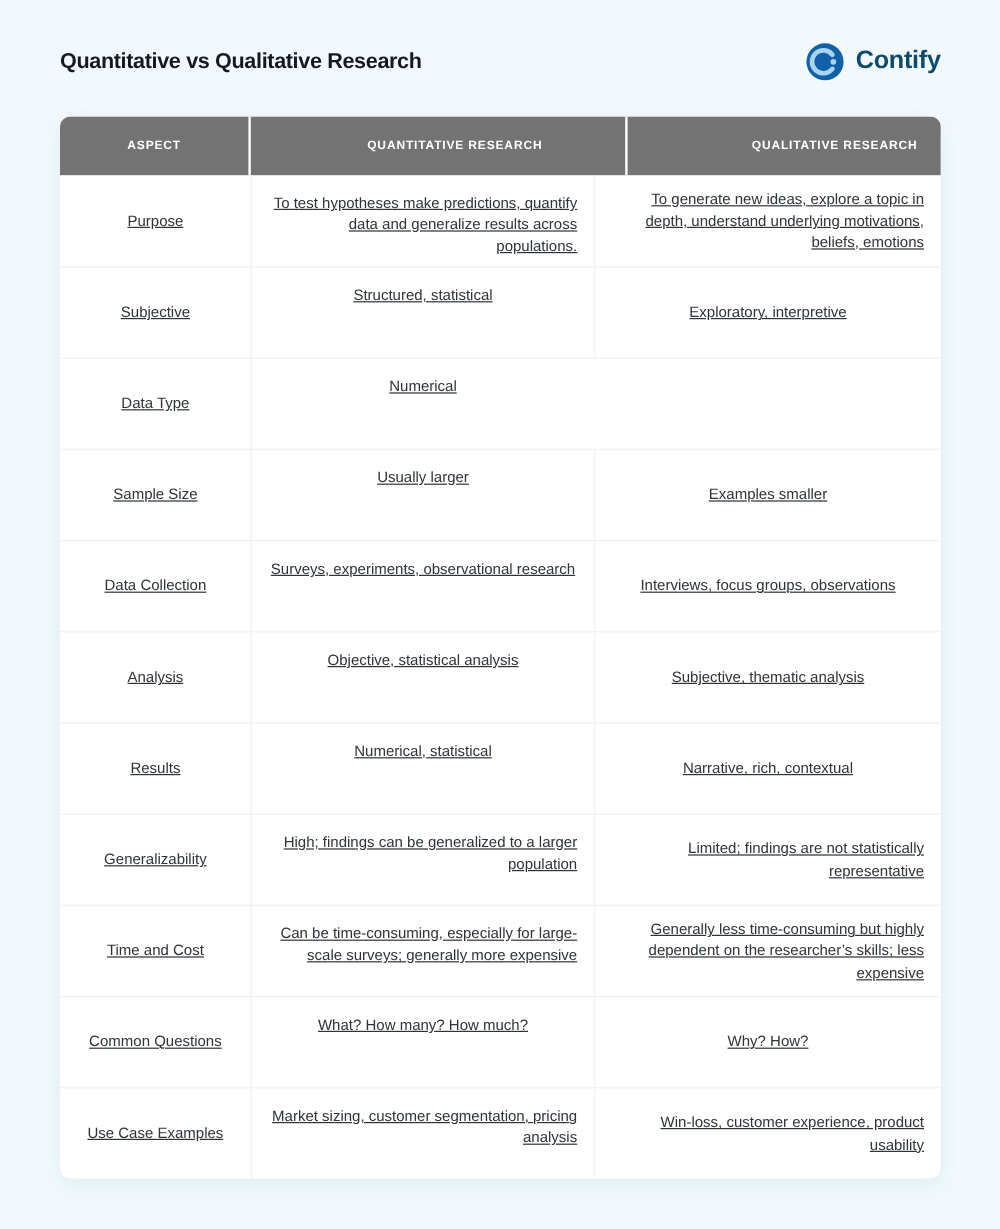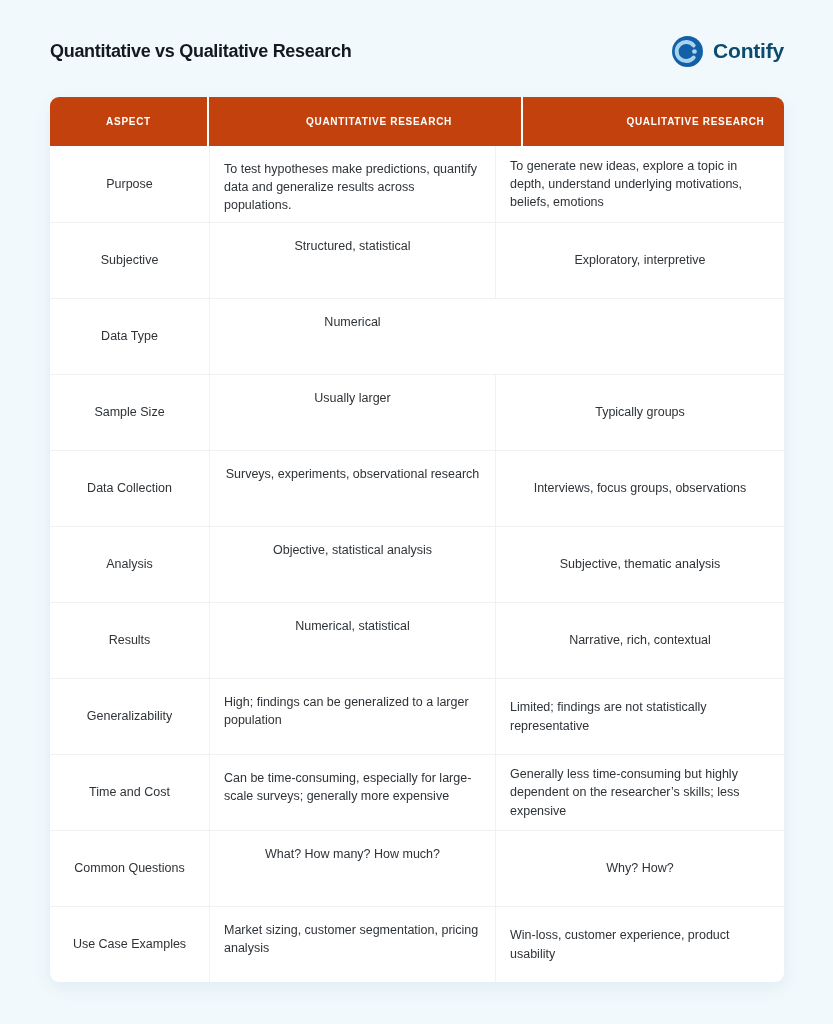--- a/index.html
+++ b/index.html
@@ -50,21 +50,21 @@
     left:50px; top:97px;
     width:734px;
     background:#ffffff;
     border-radius:9px;
     box-shadow:0 6px 18px rgba(30,80,120,0.07);
     overflow:hidden;
   }
   .t-row { display:flex; }
 
   .t-head {
-    background:#c2410c;
+    background:#737373;
     height:49px;
   }
   .t-head .t-cell {
     display:flex; align-items:center; justify-content:center;
     color:#ffffff;
     font-size:10px;
     font-weight:bold;
     letter-spacing:0.7px;
     text-transform:uppercase;
     text-align:center;
@@ -81,25 +81,26 @@
   }
   .col-aspect  { width:159px; }
   .col-quant   { width:286px; border-left:1px solid #f0f1f3; }
   .col-qual    { width:289px; border-left:1px solid #f0f1f3; }
   .t-head .col-quant, .t-head .col-qual { border-left:none;margin-left:28px; }
 
   .t-body .t-cell {
     display:flex;
     align-items:center;
     justify-content:center;
-    text-align:left;
+    text-align:right;
     font-size:12.5px;
     line-height:1.45;
     color:#2e3338;
     height:100%;
+    text-decoration:underline;
   }
   
   .t-body .col-quant { align-items:flex-start; padding-top:14px; }
 </style>
 </head>
 <body>
 
 <div class="page">
 
   <div class="topbar">
@@ -132,21 +133,21 @@
           <div class="t-cell col-quant">Structured, statistical</div>
           <div class="t-cell col-qual">Exploratory, interpretive</div>
         </div>
         <div class="t-row">
           <div class="t-cell col-aspect">Data Type</div>
           <div class="t-cell col-quant">Numerical</div>
         </div>
         <div class="t-row">
           <div class="t-cell col-aspect">Sample Size</div>
           <div class="t-cell col-quant">Usually larger</div>
-          <div class="t-cell col-qual">Typically groups</div>
+          <div class="t-cell col-qual">Examples smaller</div>
         </div>
         <div class="t-row">
           <div class="t-cell col-aspect">Data Collection</div>
           <div class="t-cell col-quant">Surveys, experiments, observational research</div>
           <div class="t-cell col-qual">Interviews, focus groups, observations</div>
         </div>
         <div class="t-row">
           <div class="t-cell col-aspect">Analysis</div>
           <div class="t-cell col-quant">Objective, statistical analysis</div>
           <div class="t-cell col-qual">Subjective, thematic analysis</div>

